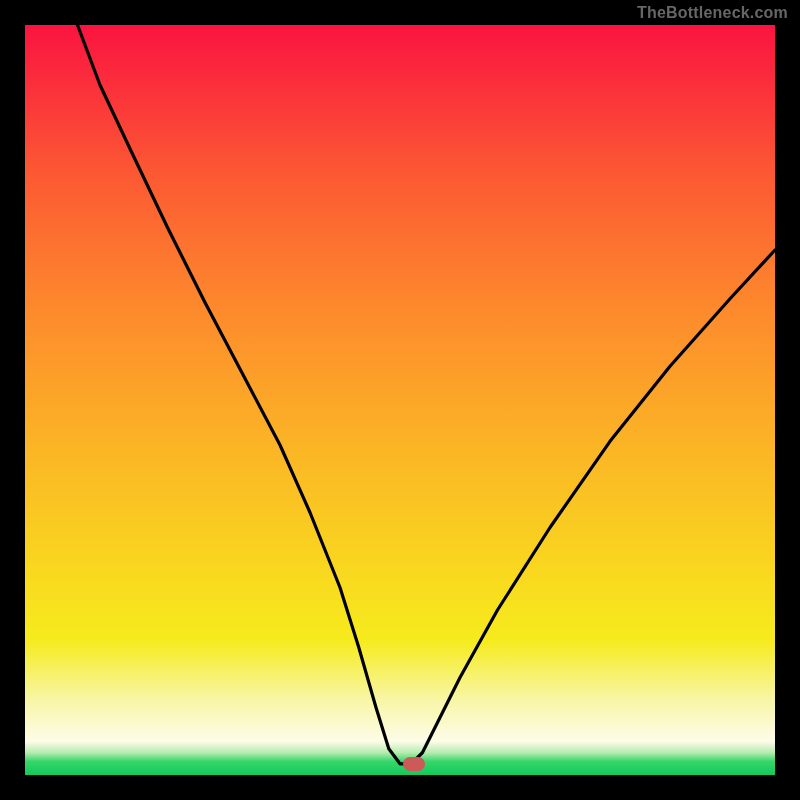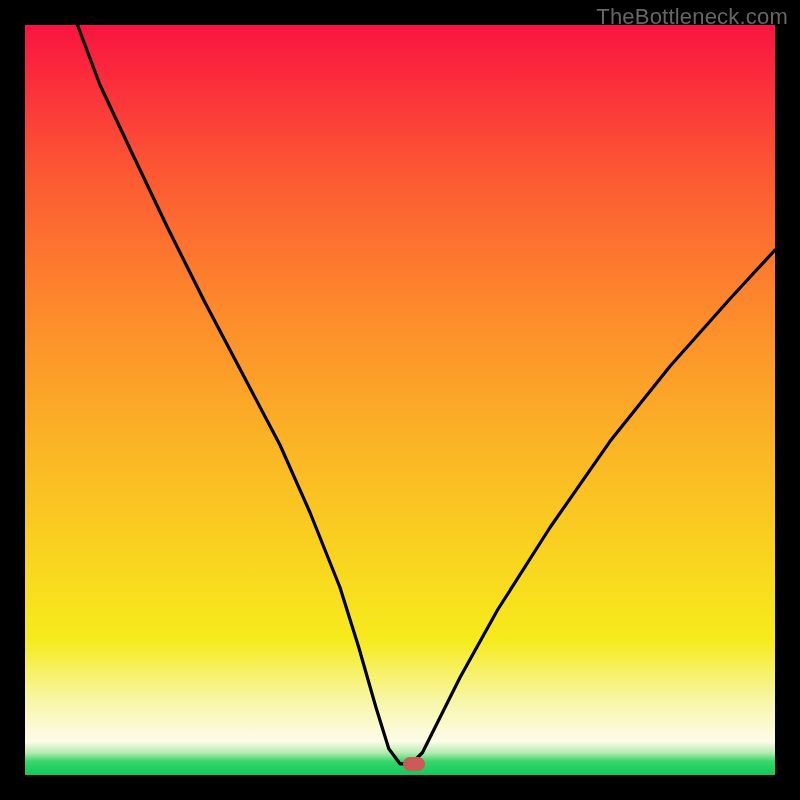--- a/index.html
+++ b/index.html
@@ -15,22 +15,22 @@
     position: relative;
     width: 800px;
     height: 800px;
     background: #000;
   }
   .watermark {
     position: absolute;
     top: 4px;
     right: 12px;
     color: #666;
-    font-size: 22px;
-    font-weight: 400;
+    font-size: 16px;
+    font-weight: 700;
     letter-spacing: 0.2px;
     z-index: 20;
   }
   .plot-area {
     position: absolute;
     left: 25px;
     top: 25px;
     width: 750px;
     height: 750px;
     overflow: hidden;

